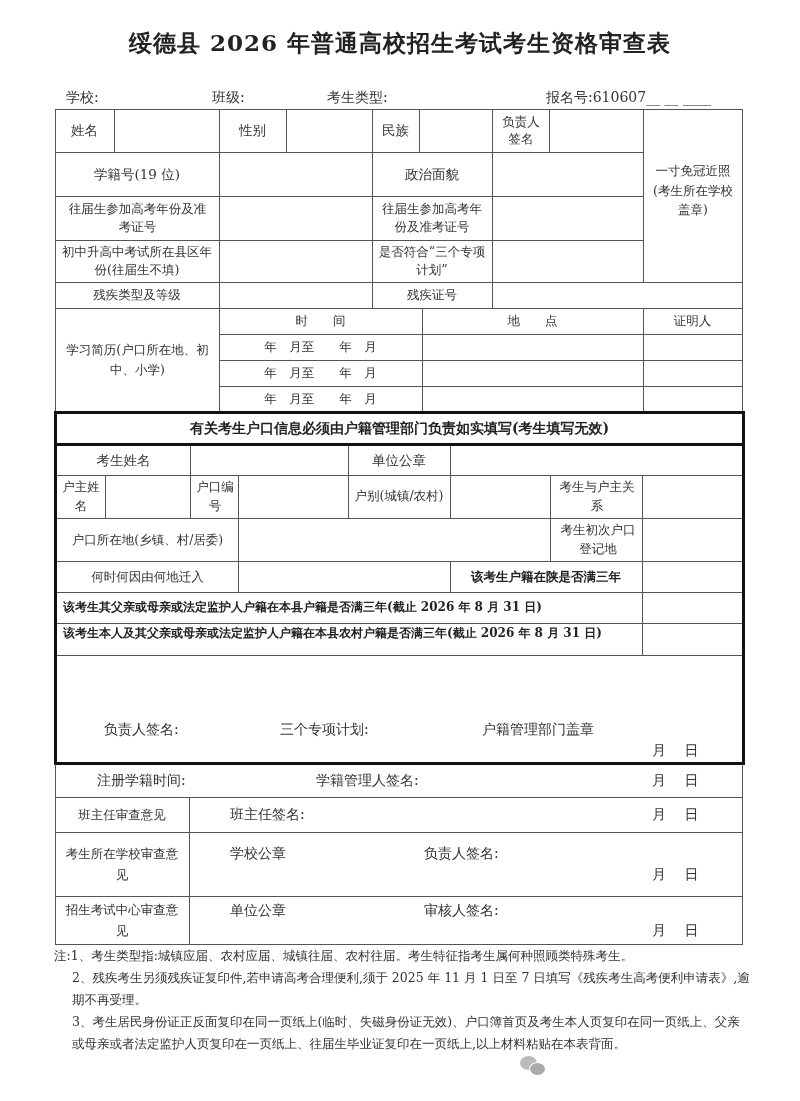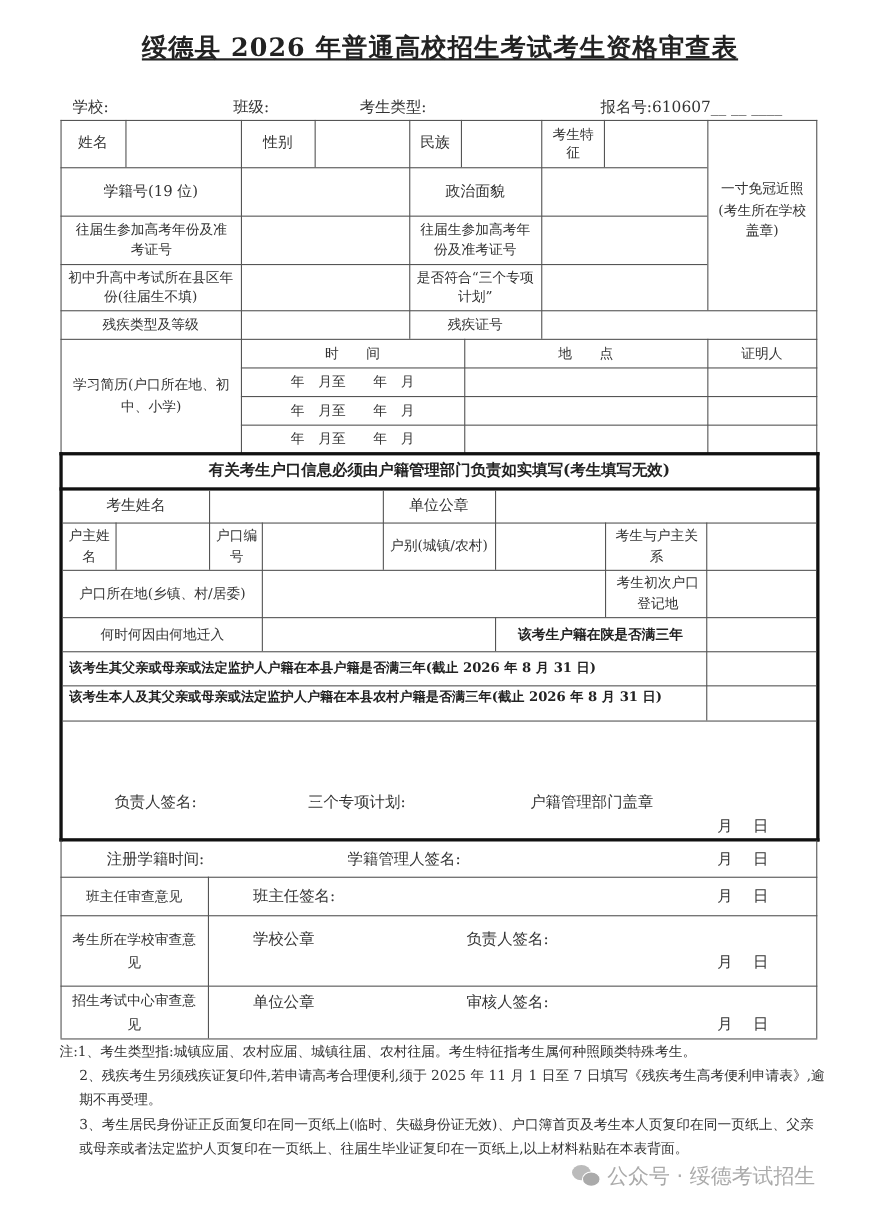--- a/index.html
+++ b/index.html
@@ -1,19 +1,19 @@
 <!DOCTYPE html>
 <html><head>
 <meta charset="utf-8">
 <style>
   html, body { margin: 0; padding: 0; background: #ffffff; }
   body { width: 800px; height: 1101px; position: relative; overflow: hidden;
          font-family: "DejaVu Serif", "Liberation Serif", serif; color: #333; }
   .abs { position: absolute; text-align: center; }
-  .title { left: 0; width: 800px; top: 28px; text-align: center; font-size: 23px; font-weight: bold; color: #222; letter-spacing: 1px; text-decoration: underline; }
+  .title { left: 0; width: 800px; top: 28px; text-align: center; font-size: 23px; font-weight: bold; color: #222; letter-spacing: 1px; }
   .hdr { top: 89px; font-size: 14px; color: #333; }
   .hline { position: absolute; height: 0; border-top: 1px solid #555; }
   .vline { position: absolute; width: 0; border-left: 1px solid #555; }
   .thick-h { position: absolute; height: 0; border-top: 3px solid #111; }
   .thick-v { position: absolute; width: 0; border-left: 3px solid #111; }
   .cell { position: absolute; display: flex; align-items: center; justify-content: center;
           text-align: center; font-size: 13.5px; line-height: 1.55; color: #333; box-sizing: border-box; }
   .cell.left { justify-content: flex-start; padding-left: 6px; text-align: left; }
   .small { font-size: 12.5px; }
   .bold { font-weight: bold; color: #222; }
@@ -59,21 +59,21 @@
   <div class="vline" style="left:422px;top:308px;height:104px"></div>
   <div class="vline" style="left:643px;top:308px;height:104px"></div>
 </div>
 
 <div class="cell" style="left:55px;top:109px;width:59px;height:43px">姓名</div>
 <div class="cell" style="left:114px;top:109px;width:105px;height:43px"></div>
 <div class="cell" style="left:219px;top:109px;width:67px;height:43px">性别</div>
 <div class="cell" style="left:286px;top:109px;width:86px;height:43px"></div>
 <div class="cell" style="left:372px;top:109px;width:47px;height:43px">民族</div>
 <div class="cell" style="left:419px;top:109px;width:73px;height:43px"></div>
-<div class="cell small" style="left:497px;top:109px;width:48px;height:43px;line-height:1.35">考生特征</div>
+<div class="cell small" style="left:497px;top:109px;width:48px;height:43px;line-height:1.35">负责人签名</div>
 <div class="cell" style="left:549px;top:109px;width:94px;height:43px"></div>
 <div class="cell small" style="left:648px;top:109px;width:90px;height:173px;padding-bottom:10px">一寸免冠近照(考生所在学校盖章)</div>
 
 <div class="cell" style="left:55px;top:152px;width:164px;height:44px">学籍号(19 位)</div>
 <div class="cell" style="left:219px;top:152px;width:153px;height:44px"></div>
 <div class="cell" style="left:372px;top:152px;width:120px;height:44px">政治面貌</div>
 <div class="cell" style="left:492px;top:152px;width:151px;height:44px"></div>
 
 <div class="cell small" style="left:65px;top:196px;width:145px;height:44px;line-height:1.45">往届生参加高考年份及准考证号</div>
 <div class="cell" style="left:219px;top:196px;width:153px;height:44px"></div>
@@ -195,14 +195,13 @@
 
 <div class="note" style="left:54px;top:945px;width:720px">注:1、考生类型指:城镇应届、农村应届、城镇往届、农村往届。考生特征指考生属何种照顾类特殊考生。</div>
 <div class="note" style="left:72px;top:967px;width:680px">2、残疾考生另须残疾证复印件,若申请高考合理便利,须于 2025 年 11 月 1 日至 7 日填写《残疾考生高考便利申请表》,逾期不再受理。</div>
 <div class="note" style="left:72px;top:1011px;width:680px">3、考生居民身份证正反面复印在同一页纸上(临时、失磁身份证无效)、户口簿首页及考生本人页复印在同一页纸上、父亲或母亲或者法定监护人页复印在一页纸上、往届生毕业证复印在一页纸上,以上材料粘贴在本表背面。</div>
 
 <div class="wm">
   <span class="wm-icon">
       <span class="b1"></span>
       <span class="b2"></span>
     </span>
-  <span>公众号 · 绥德考试招生</span>
 </div>
 
 </body></html>

